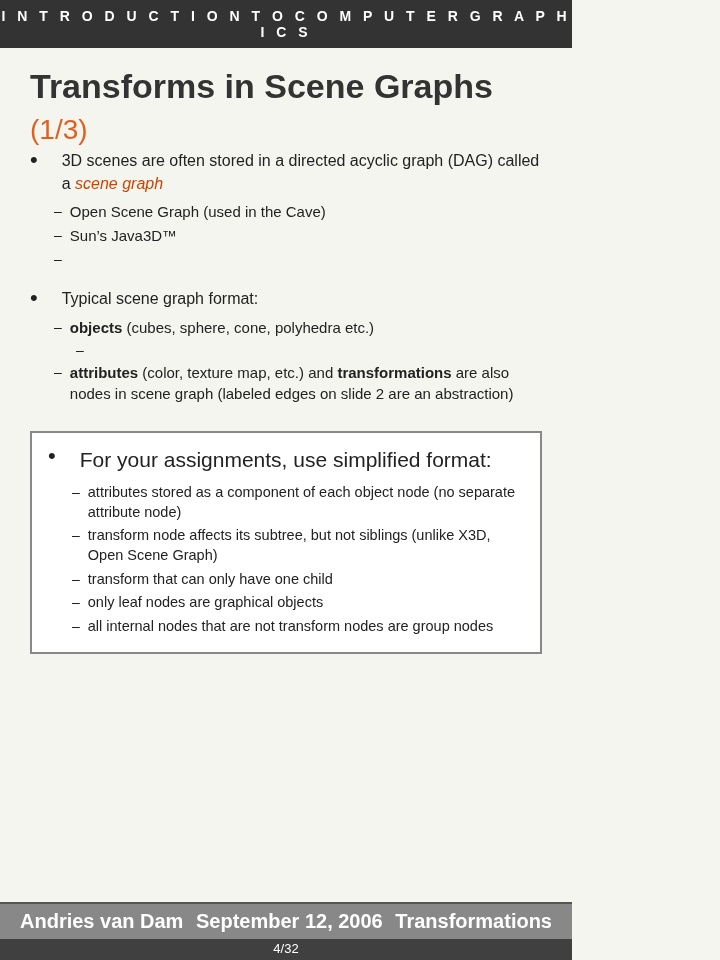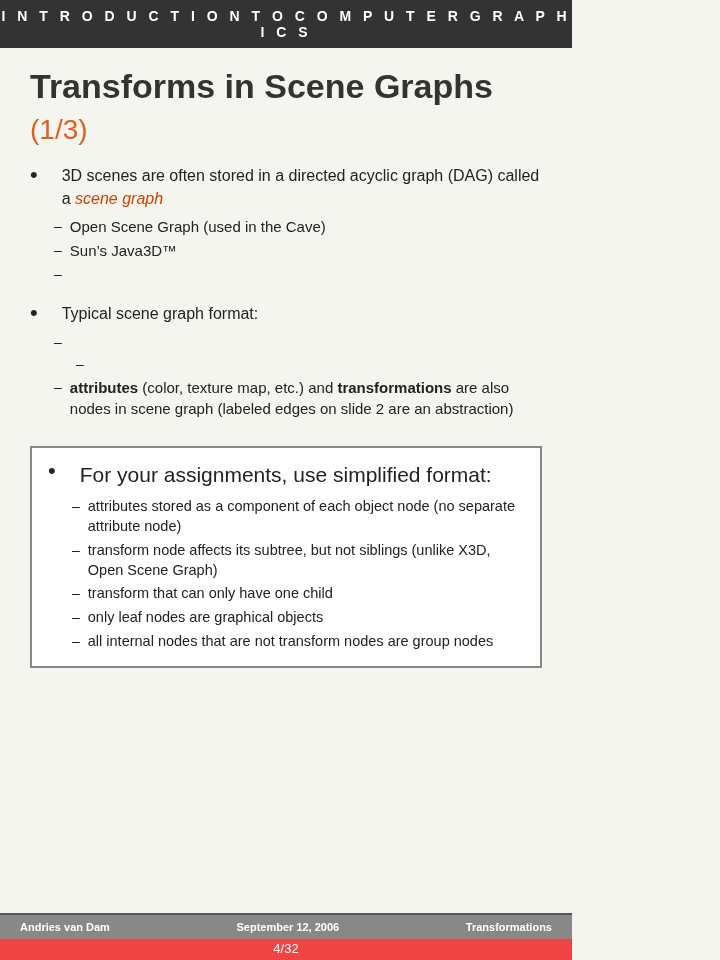--- a/index.html
+++ b/index.html
@@ -40,21 +40,21 @@
       padding: 18px 30px 10px 30px;
       display: flex;
       flex-direction: column;
     }
 
     
     .slide-title {
       font-size: 34px;
       font-weight: bold;
       color: #333;
-      margin-bottom: 16px;
+      margin-bottom: 1px;
       line-height: 1.2;
     }
 
     .slide-title .fraction {
       color: #e06020;
       font-size: 28px;
       font-weight: normal;
     }
 
     
@@ -150,27 +150,27 @@
     }
 
     
     .footer {
       background: #888;
       color: #fff;
       display: flex;
       justify-content: space-between;
       align-items: center;
       padding: 6px 20px;
-      font-size: 11px;
+      font-size: 20px;
       font-weight: bold;
       border-top: 2px solid #555;
     }
 
     .footer-subtitle {
-      background: #ef4444;
+      background: #404040;
       color: #fff;
       text-align: center;
       font-size: 13px;
       padding: 2px 20px 4px 20px;
     }
   </style>
 </head>
 <body>
 
 <div class="page">
@@ -210,20 +210,23 @@
 
     <div class="bullet-section">
       <div class="bullet-item">
         <span class="bullet-dot">•</span>
         <span class="bullet-text">Typical scene graph format:</span>
       </div>
       <div class="sub-bullets">
 
         <div class="sub-bullet">
           <span class="sub-bullet-dash">–</span>
+          <span>
+            <strong>objects</strong><span> (cubes, sphere, cone, polyhedra etc.)</span>
+          </span>
         </div>
 
         <div class="sub-sub-bullets">
           <div class="sub-sub-bullet">
             <span class="sub-sub-bullet-dash">–</span>
           </div>
         </div>
 
         <div class="sub-bullet">
           <span class="sub-bullet-dash">–</span>

